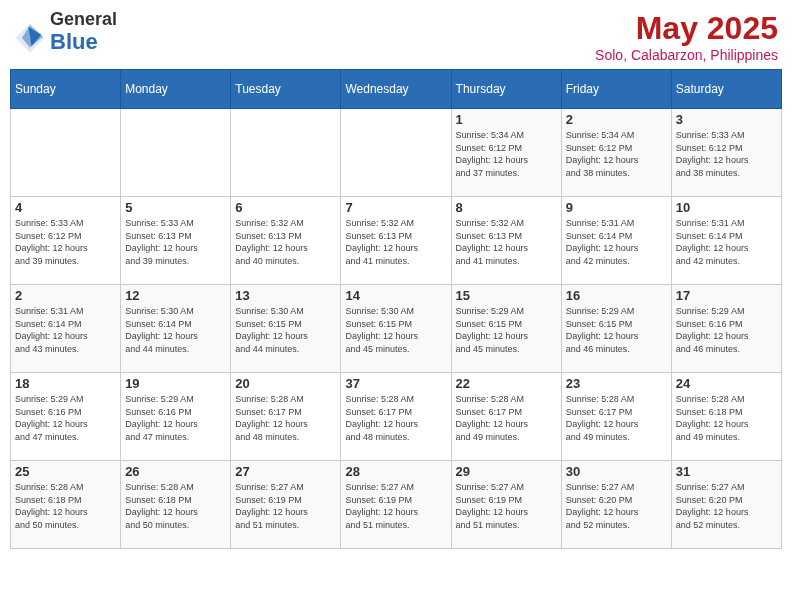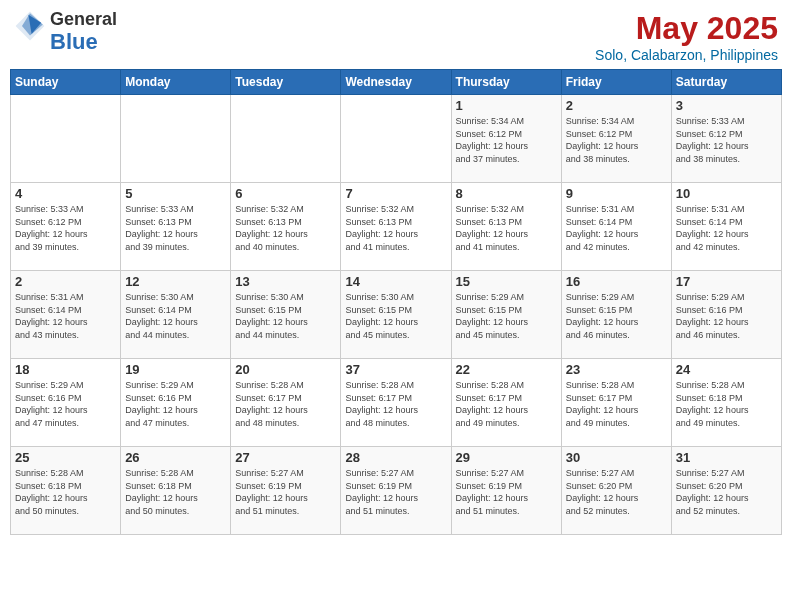--- a/index.html
+++ b/index.html
@@ -12,21 +12,21 @@
     }
     .header {
       display: flex;
       justify-content: space-between;
       align-items: flex-start;
       margin-bottom: 6px;
       padding: 0 4px;
     }
     .logo {
       display: flex;
-      align-items: flex-start;
+      align-items: flex-end;
       gap: 4px;
     }
     .logo-text {
       display: flex;
       flex-direction: column;
       line-height: 1.1;
     }
     .logo-general {
       font-size: 18px;
       font-weight: bold;
@@ -44,33 +44,33 @@
     .title-section {
       text-align: right;
     }
     .month-title {
       font-size: 32px;
       font-weight: bold;
       color: #b91c1c;
     }
     .location {
       font-size: 14px;
-      color: #0369a1;
+      color: #be185d;
     }
     .calendar {
       width: 100%;
       border-collapse: collapse;
       table-layout: fixed;
     }
     .calendar thead th {
       background-color: #2a6db5;
       color: #fff;
       font-size: 12px;
-      font-weight: bold;
-      padding: 5px 4px;
+      font-weight: normal;
+      padding: 12px 4px;
       text-align: left;
       border: 1px solid #1a5a9a;
       margin-top: 23px;
     }
     .calendar tbody td {
       border: 1px solid #ccc;
       vertical-align: top;
       padding: 3px 4px;
       font-size: 9.5px;
       color: #333;

